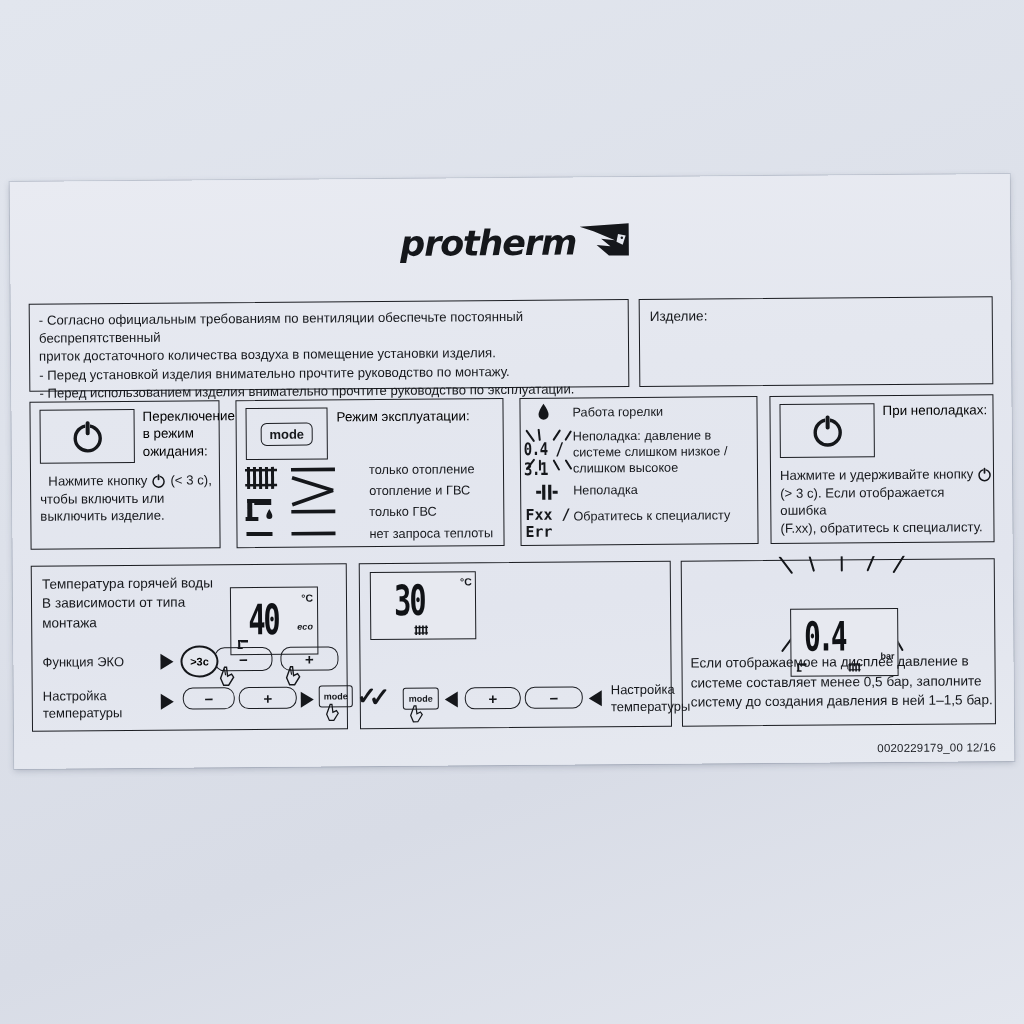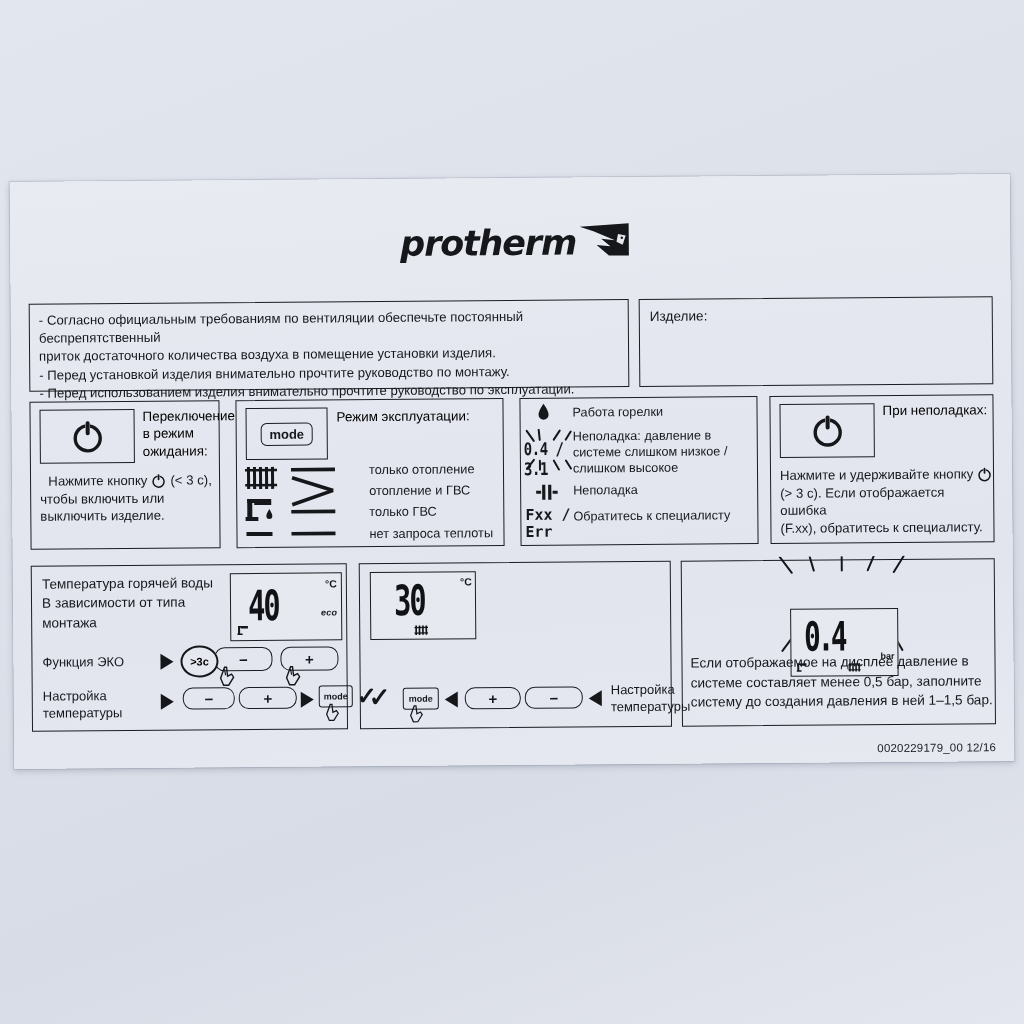--- a/index.html
+++ b/index.html
@@ -261,21 +261,21 @@
       <div class="t" style="white-space:pre-line;">(&gt; 3 с). Если отображается ошибка
 (F.xx), обратитесь к специалисту.</div>
     </div>
   </div>
 
   <div class="box" id="dhw">
     <div class="t2" style="white-space:pre-line;width:190px;">Температура горячей воды
 В зависимости от типа
 монтажа</div>
 
-    <div class="lcd" style="left:198px;top:8px;width:112px;height:68px;">
+    <div class="lcd" style="left:198px;top:22px;width:88px;height:68px;">
       <div class="lcdnum" style="position:absolute;left:18px;top:16px;font-size:27px;">40</div>
       <div class="unit" style="position:absolute;right:4px;top:4px;">°C</div>
       <div class="ecol" style="position:absolute;right:4px;top:34px;font-style:italic;">eco</div>
       <svg width="14" height="12" viewBox="0 0 34 28" style="position:absolute;left:6px;bottom:4px;">
         <rect x="2" y="4" width="5" height="20" fill="#15171b"></rect>
         <path d="M2 4 L26 4 L26 10 L9 10 L9 8 L2 8 Z" fill="#15171b"></path>
         <rect x="0" y="22" width="13" height="4" fill="#15171b"></rect>
       </svg>
     </div>
 

